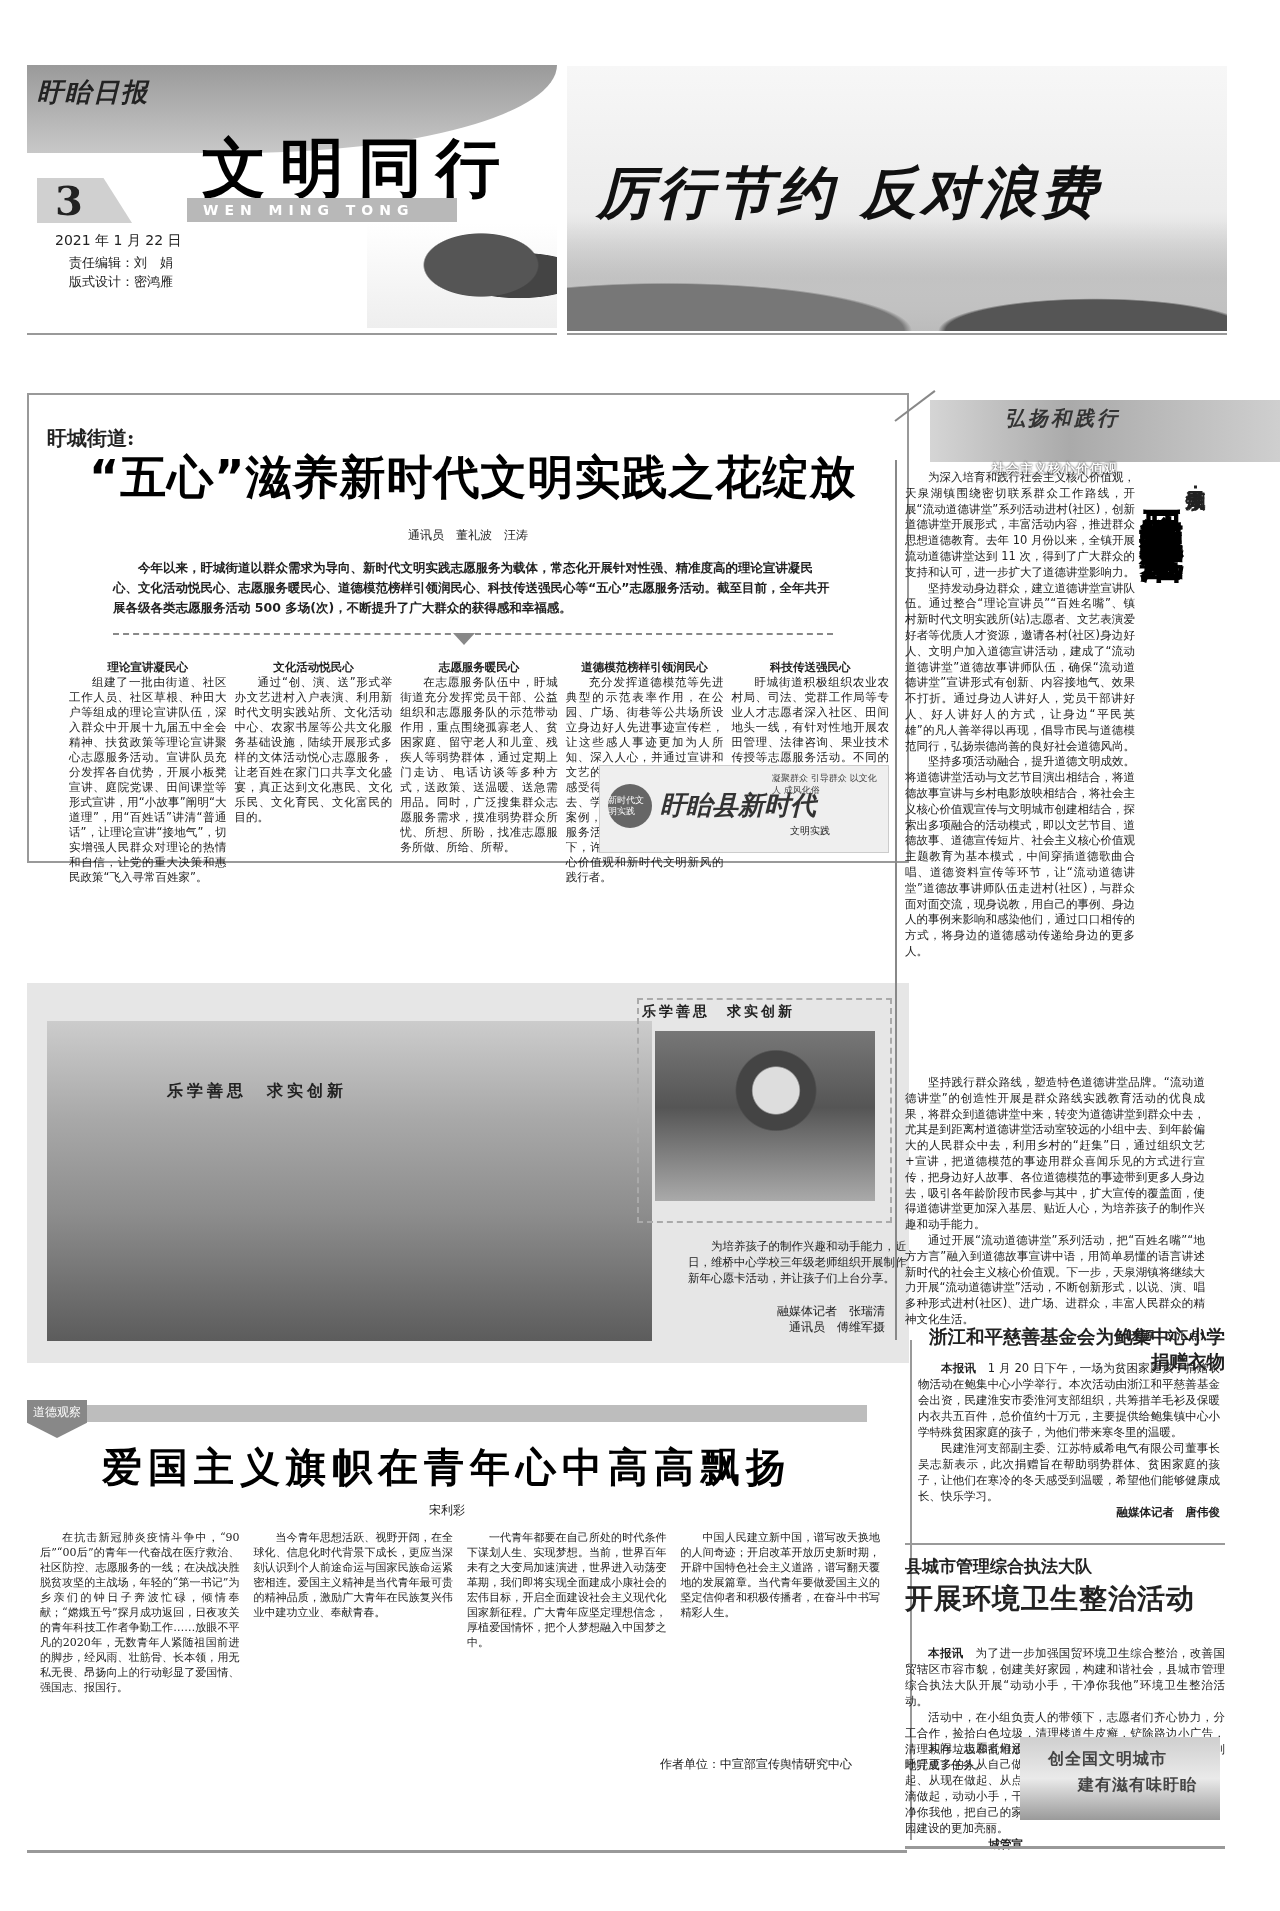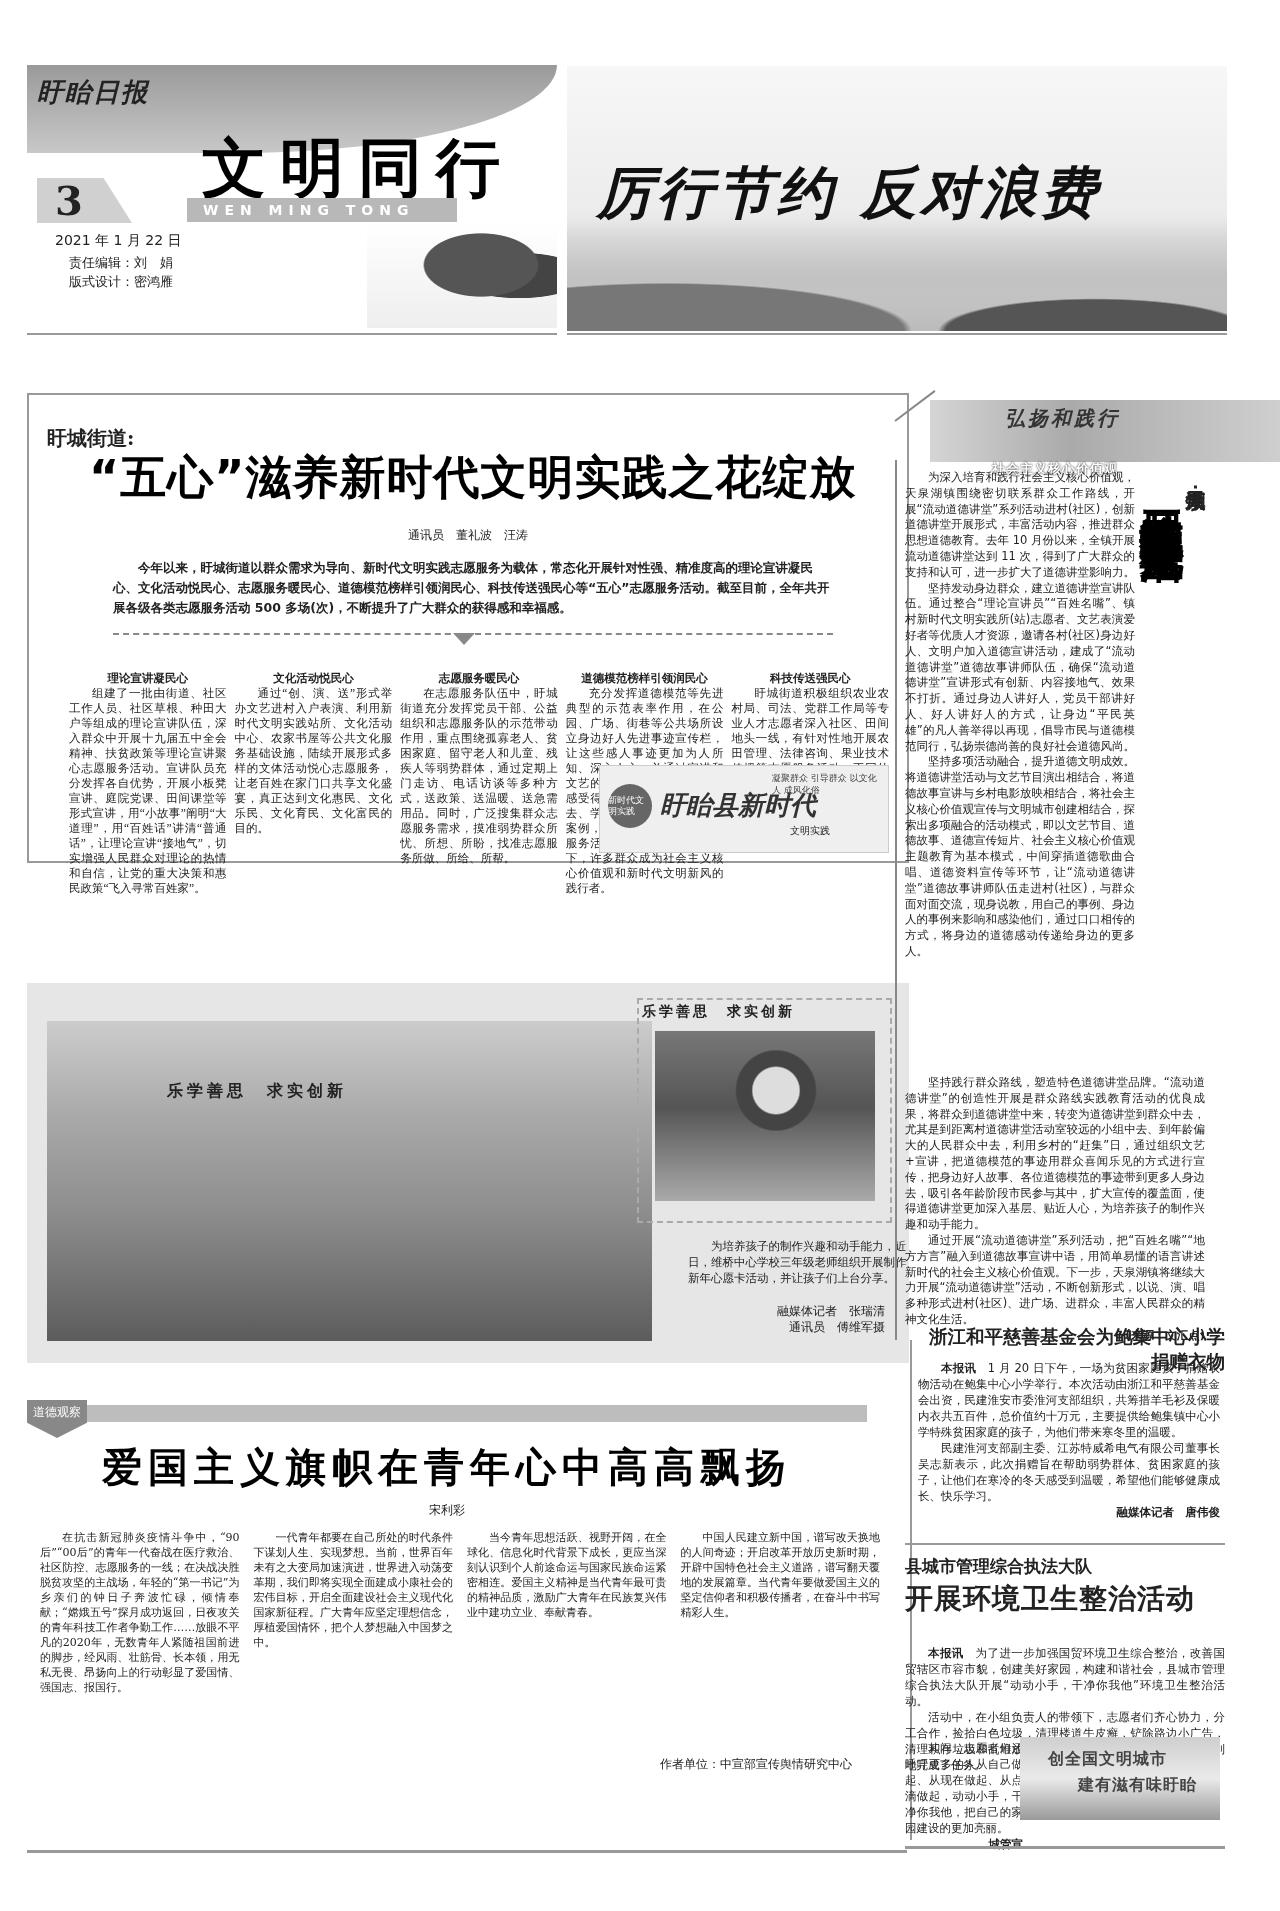--- a/index.html
+++ b/index.html
@@ -37,21 +37,21 @@
   .banner-rule { left:567px; top:333px; width:660px; height:2px; background:#999; }
 
   
   .lead-box { left: 27px; top: 393px; width: 882px; height: 470px; border: 2px solid #999; }
   .kicker { position:absolute; left:18px; top:30px; font-size:20px; font-family:"DejaVu Serif",serif; font-weight:bold; }
   .lead-headline { position:absolute; left:60px; top:52px; font-size:46px; font-weight:bold; color:#000; letter-spacing:1px; }
   .byline { position:absolute; left:0; width:100%; top:132px; text-align:center; font-size:12px; }
   .lead-intro { position:absolute; left:84px; top:163px; width:720px; font-size:12.5px; line-height:20px; font-weight:bold; text-indent:2em; }
   .dash-sep { position:absolute; left:84px; top:238px; width:720px; border-top:2px dashed #888; }
   .dash-sep::after { content:""; position:absolute; left:340px; top:-2px; width:22px; height:12px; background:#888; clip-path:polygon(0 0,100% 0,50% 100%); }
-  .cols { position:absolute; left:40px; top:276px; width:820px; display:flex; gap:8px;font-family:Liberation Serif, serif; }
+  .cols { position:absolute; left:40px; top:265px; width:820px; display:flex; gap:8px; }
   .col { flex:1; font-size:11.5px; line-height:15px; text-align:justify; }
   .col h4 { text-align:center; font-size:11.5px; font-weight:bold; }
   .col p { text-indent:2em; }
   .xinshidai { position:absolute; right:18px; top:370px; width:290px; height:88px; background:#efefef; border:1px solid #ccc; }
   .xinshidai-badge { position:absolute; left:8px; top:18px; width:44px; height:44px; border-radius:50%; background:#666; color:#fff; font-size:9px; text-align:left; line-height:11px; padding-top:11px; }
   .xinshidai-title { position:absolute; left:60px; top:22px; font-size:26px; font-weight:bold; font-style:italic; color:#333; font-family:"DejaVu Serif",serif; }
   .xinshidai-sub { position:absolute; left:190px; top:58px; font-size:10px; }
   .xinshidai-tags { position:absolute; right:6px; top:6px; font-size:9px; color:#444; line-height:12px; width:110px; }
 
   
@@ -190,24 +190,24 @@
 
 <div class="abs tag-bar"></div>
 <div class="abs tag-label">道德观察</div>
 <div class="abs article2-headline">爱国主义旗帜在青年心中高高飘扬</div>
 <div class="abs article2-byline">宋利彩</div>
 <div class="abs article2-cols">
   <div class="col">
       <p>在抗击新冠肺炎疫情斗争中，“90后”“00后”的青年一代奋战在医疗救治、社区防控、志愿服务的一线；在决战决胜脱贫攻坚的主战场，年轻的“第一书记”为乡亲们的钟日子奔波忙碌，倾情奉献；“嫦娥五号”探月成功返回，日夜攻关的青年科技工作者争勤工作……放眼不平凡的2020年，无数青年人紧随祖国前进的脚步，经风雨、壮筋骨、长本领，用无私无畏、昂扬向上的行动彰显了爱国情、强国志、报国行。</p>
     </div>
   <div class="col">
+      <p>当今青年思想活跃、视野开阔，在全球化、信息化时代背景下成长，更应当深刻认识到个人前途命运与国家民族命运紧密相连。爱国主义精神是当代青年最可贵的精神品质，激励广大青年在民族复兴伟业中建功立业、奉献青春。</p>
+    </div>
+  <div class="col">
       <p>一代青年都要在自己所处的时代条件下谋划人生、实现梦想。当前，世界百年未有之大变局加速演进，世界进入动荡变革期，我们即将实现全面建成小康社会的宏伟目标，开启全面建设社会主义现代化国家新征程。广大青年应坚定理想信念，厚植爱国情怀，把个人梦想融入中国梦之中。</p>
-    </div>
-  <div class="col">
-      <p>当今青年思想活跃、视野开阔，在全球化、信息化时代背景下成长，更应当深刻认识到个人前途命运与国家民族命运紧密相连。爱国主义精神是当代青年最可贵的精神品质，激励广大青年在民族复兴伟业中建功立业、奉献青春。</p>
     </div>
   <div class="col">
       <p>中国人民建立新中国，谱写改天换地的人间奇迹；开启改革开放历史新时期，开辟中国特色社会主义道路，谱写翻天覆地的发展篇章。当代青年要做爱国主义的坚定信仰者和积极传播者，在奋斗中书写精彩人生。</p>
     </div>
 </div>
 <div class="abs author-unit">作者单位：中宣部宣传舆情研究中心</div>
 <div class="abs bottom-rule"></div>
 <div class="abs vline"></div>
 
 <div class="abs rc-banner">

